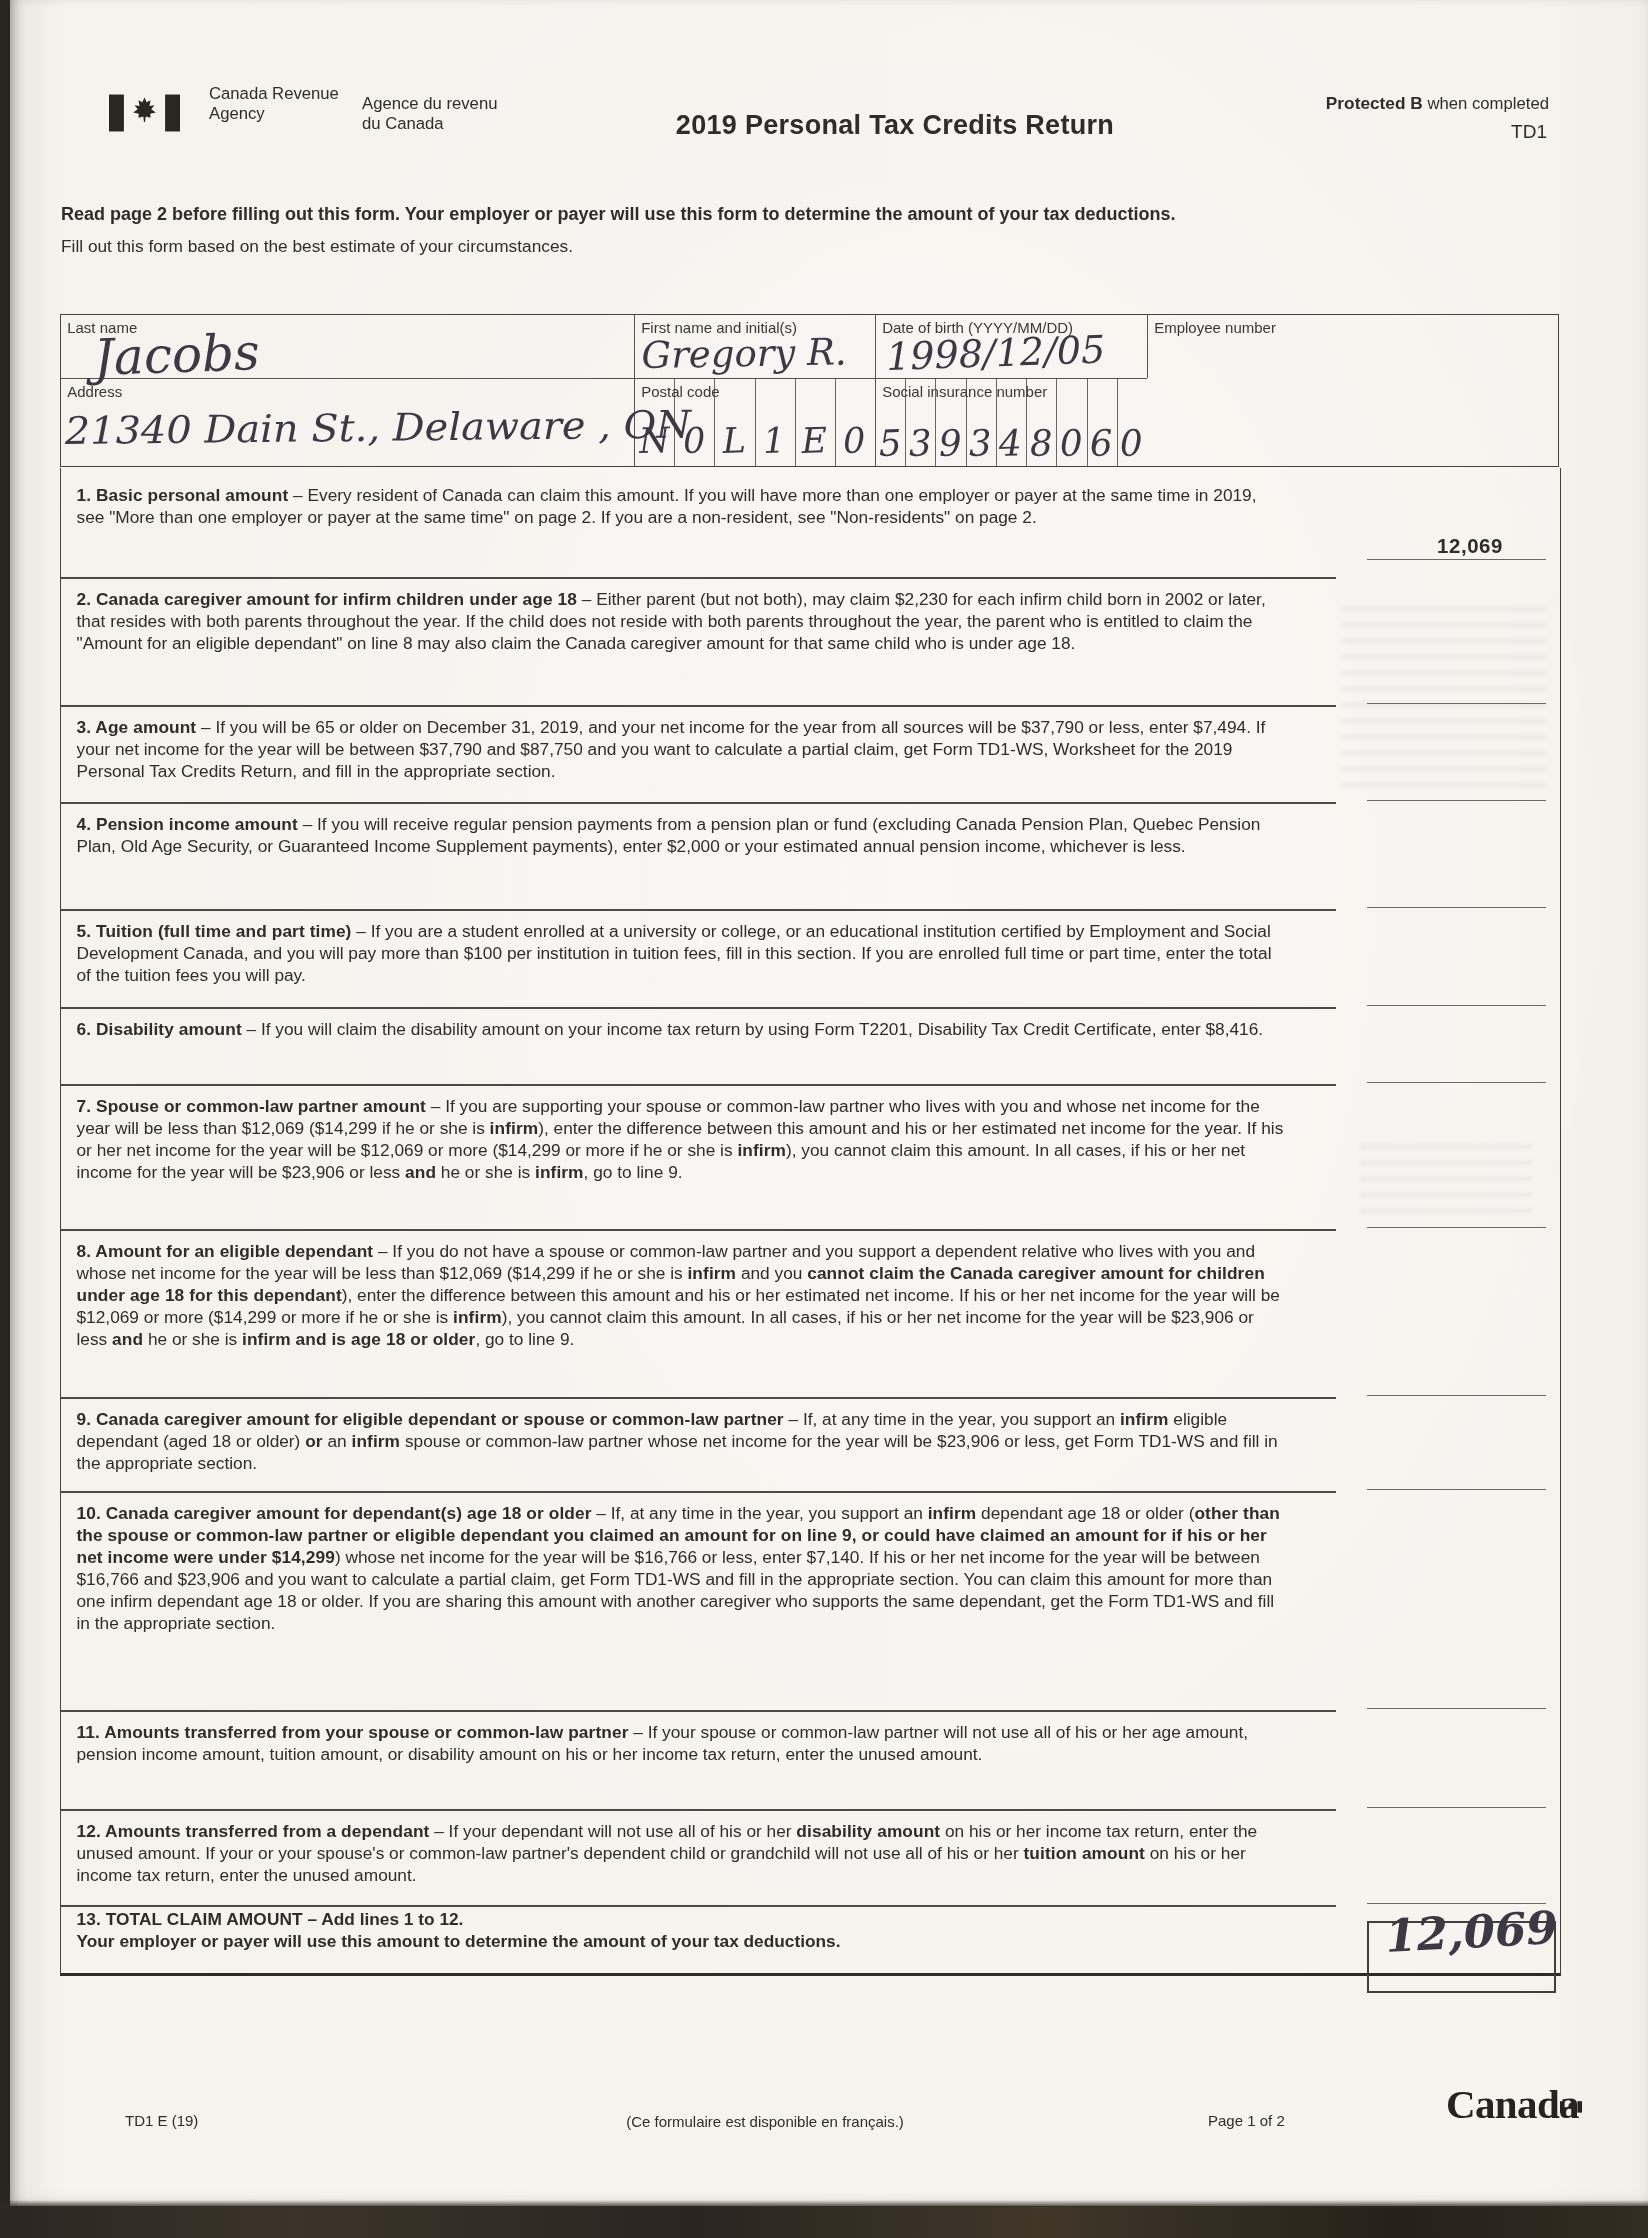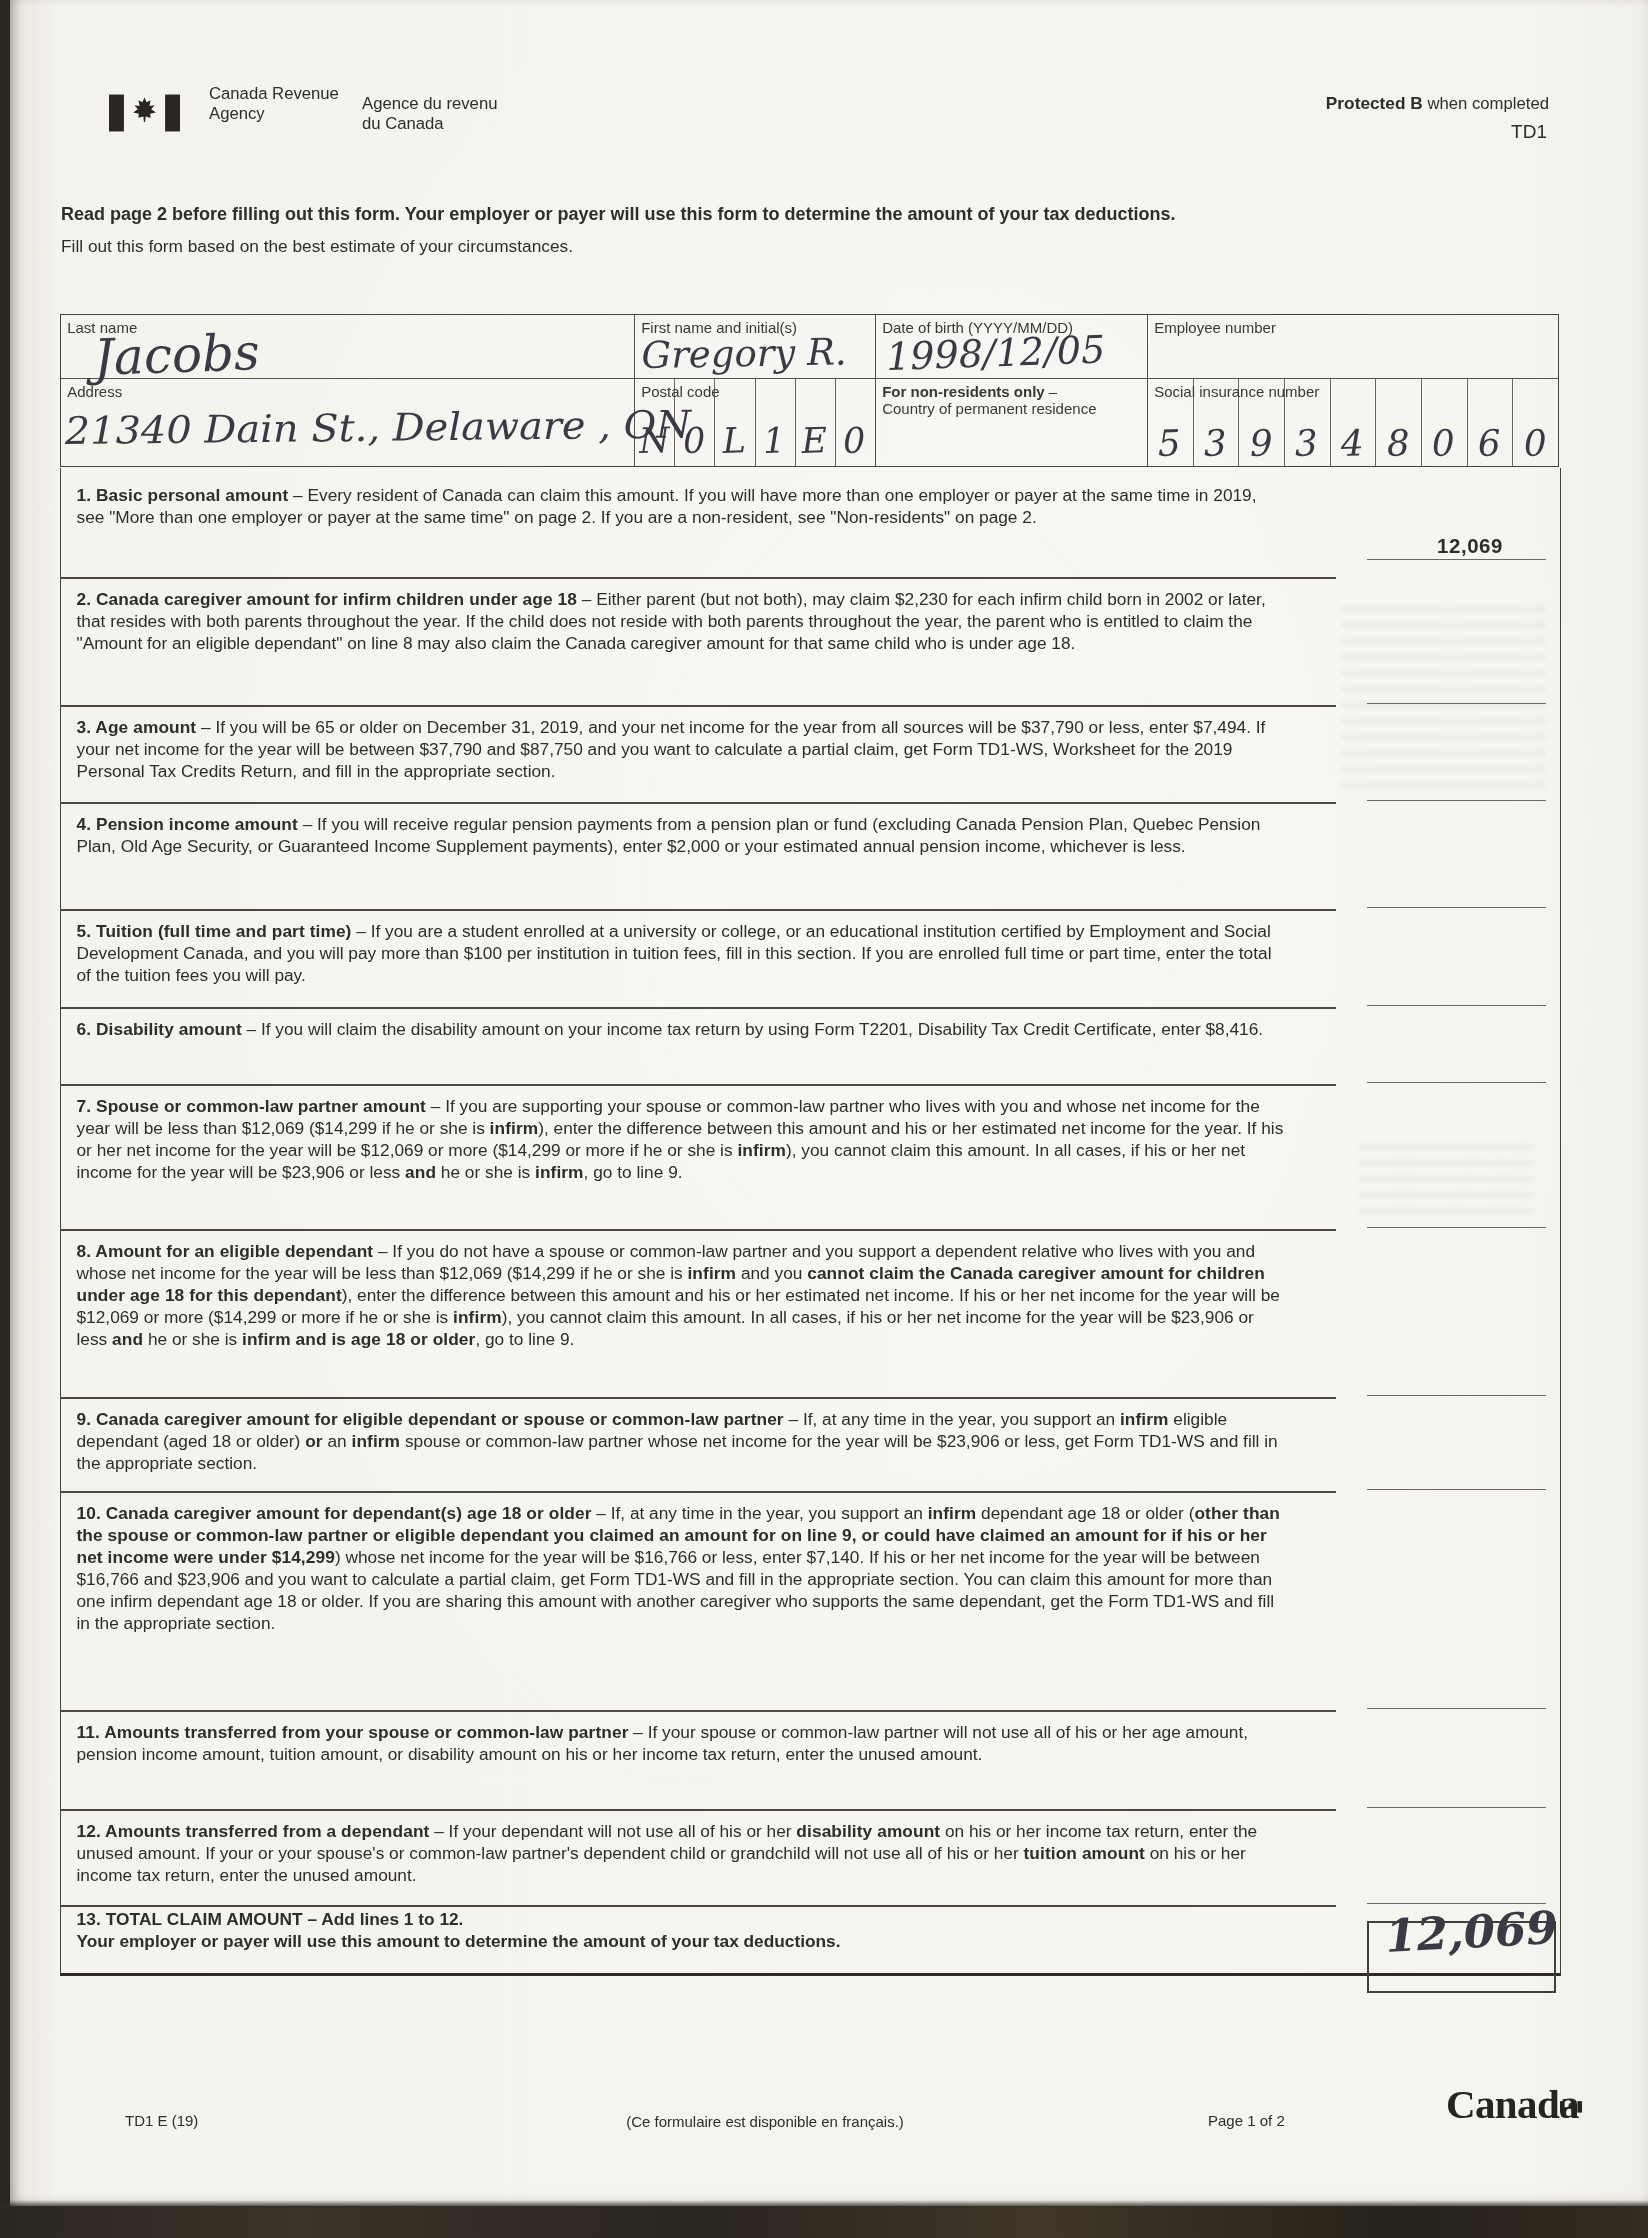--- a/index.html
+++ b/index.html
@@ -125,20 +125,21 @@
     </svg>
   </span>
   <div class="agency-en">
     <div>Canada Revenue</div>
     <div>Agency</div>
   </div>
   <div class="agency-fr">
     <div>Agence du revenu</div>
     <div>du Canada</div>
   </div>
+  <div class="form-title">2019 Personal Tax Credits Return</div>
   <div class="protected"><b>Protected B</b><span> when completed</span></div>
   <div class="form-code">TD1</div>
 
   <div class="intro1">Read page 2 before filling out this form. Your employer or payer will use this form to determine the amount of your tax deductions.</div>
   <div class="intro2">Fill out this form based on the best estimate of your circumstances.</div>
 
   <div class="info-box">
     <div class="cell first-col first-row">
       <span class="lbl">Last name</span>
       <span class="hw hw-lastname">Jacobs</span>
@@ -174,26 +175,20 @@
           <div class="comb-cell">
             <span class="hw">1</span>
           </div>
           <div class="comb-cell">
             <span class="hw">E</span>
           </div>
           <div class="comb-cell">
             <span class="hw">0</span>
           </div>
         </span>
-    </div>
-    <div class="cell c-nonres">
-      <span class="lbl">
-        <b>For non-residents only</b><span> –</span>
-        <span class="lbl2">Country of permanent residence</span>
-      </span>
     </div>
     <div class="cell c-sin">
       <span class="lbl">Social insurance number</span>
       <span class="comb" id="sin-comb">
           <div class="comb-cell">
             <span class="hw">5</span>
           </div>
           <div class="comb-cell">
             <span class="hw">3</span>
           </div>

